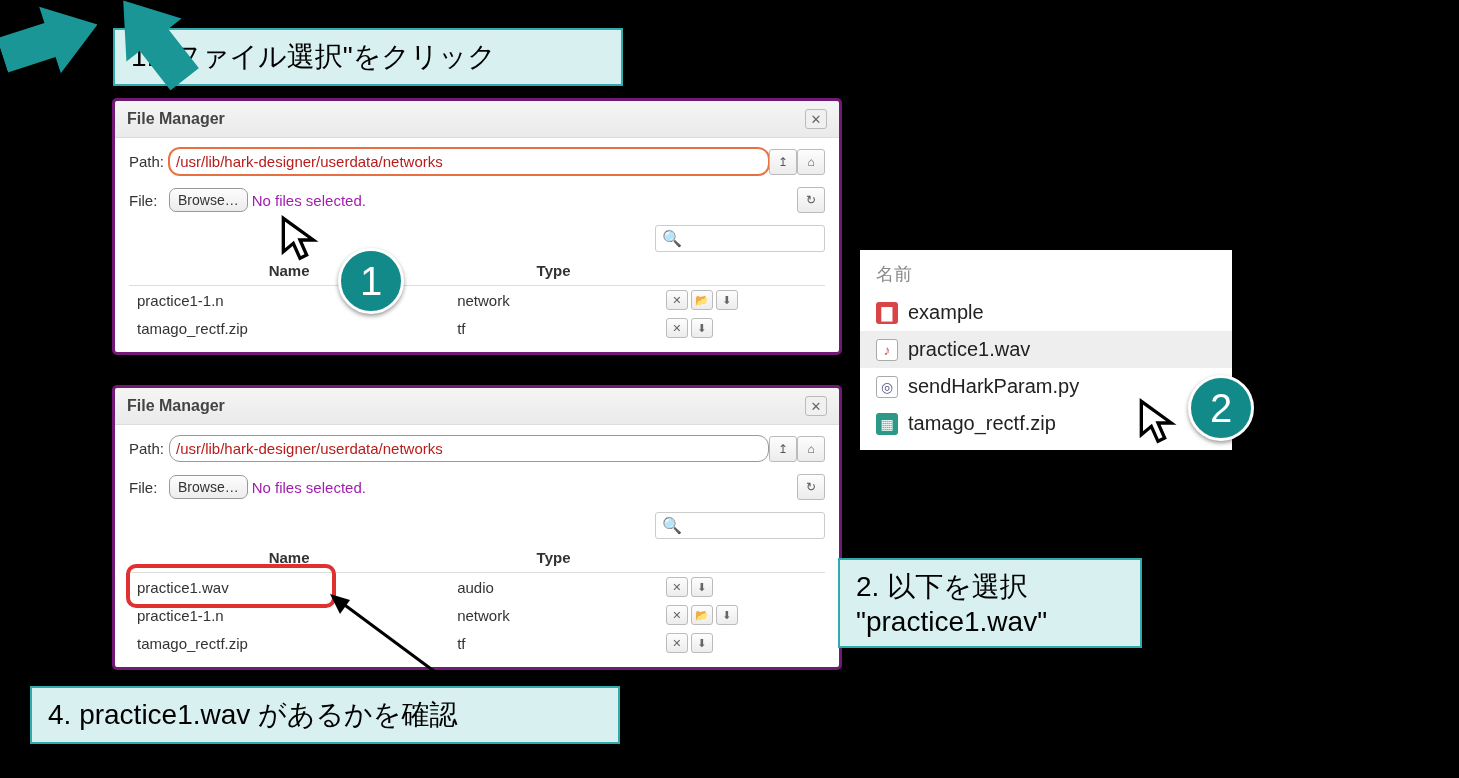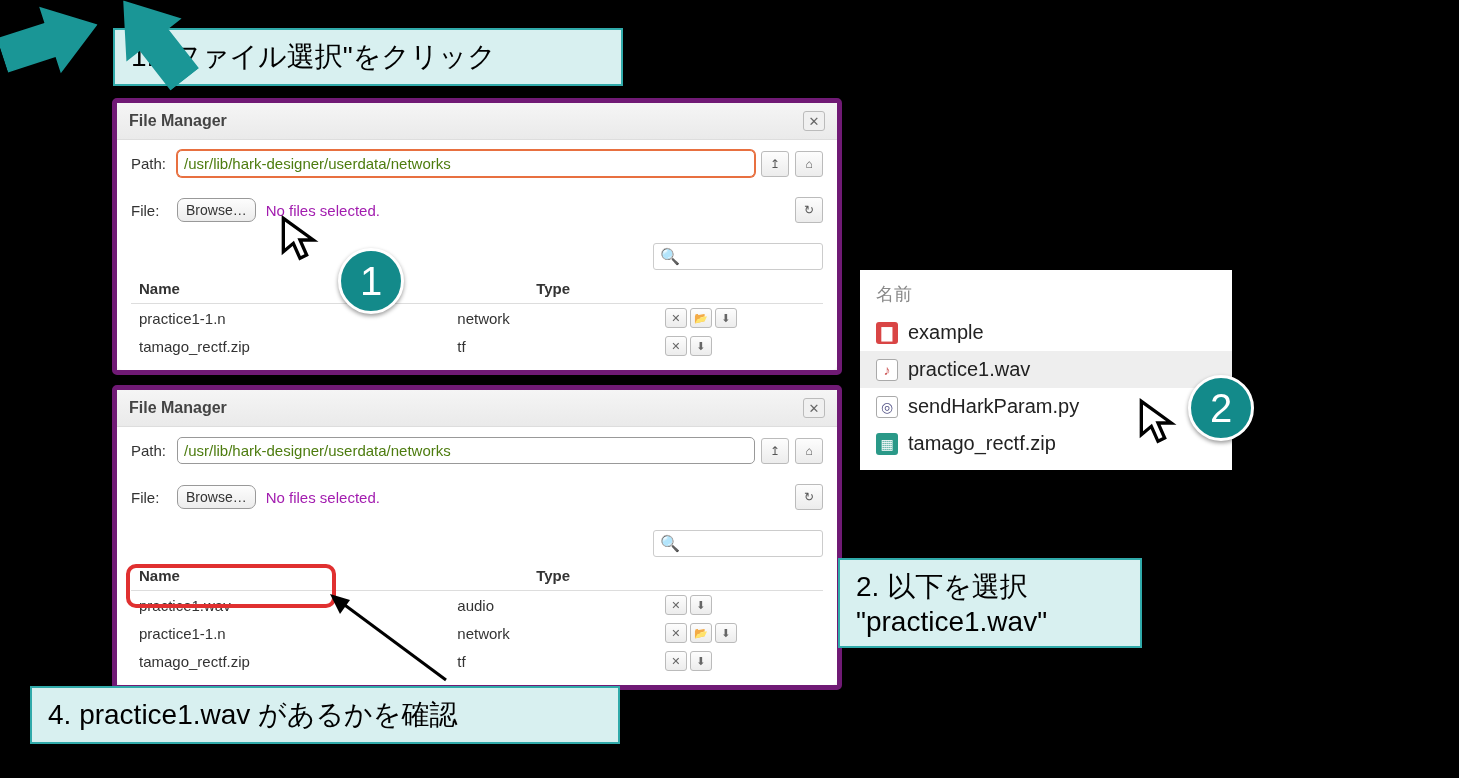--- a/index.html
+++ b/index.html
@@ -22,21 +22,21 @@
       color: #000;
     }
     .callout-1 { left: 113px; top: 28px; width: 510px; }
     .callout-2 { left: 838px; top: 558px; width: 304px; }
     .callout-3 { left: 30px; top: 686px; width: 590px; }
 
     
     .dialog {
       position: absolute;
       background: #f6f6f6;
-      border: 5px solid #701a75;
+      border: 3px solid #701a75;
       border-radius: 5px;
       box-shadow: 0 2px 6px rgba(0,0,0,0.3);
       width: 730px;
     }
     .dialog-1 { left: 112px; top: 98px; }
     .dialog-2 { left: 112px; top: 385px; }
 
     .dialog-header {
       background: linear-gradient(#f5f5f5, #eaeaea);
       border-bottom: 1px solid #ddd;
@@ -57,30 +57,30 @@
       border: 1px solid #bbb;
       border-radius: 3px;
       font-size: 13px;
       color: #666;
       cursor: pointer;
       display: flex; align-items: center; justify-content: center;
     }
 
     .dialog-body { padding: 10px 14px; background: #fff; border-radius: 0 0 5px 5px; }
 
-    .row { display: flex; align-items: center; margin-bottom: 20px; gap: 6px; }
+    .row { display: flex; align-items: center; margin-bottom: 12px; gap: 0; }
     .row-label { font-size: 15px; color: #333; width: 40px; }
     .path-input {
       flex: 1;
       padding: 4px 6px;
       font-size: 15px;
       border: 1px solid #999;
-      border-radius: 5px;
+      border-radius: 11px;
       background: #fff;
-      color: #4d7c0f;
+      color: #b91c1c;
     }
     .path-input.focused {
       border: 1px solid #e87040;
       box-shadow: 0 0 0 1px #e87040;
     }
     .icon-btn {
       width: 28px; height: 26px;
       background: linear-gradient(#fdfdfd,#ececec);
       border: 1px solid #bbb;
       border-radius: 3px;
@@ -114,21 +114,21 @@
 
     .file-table { width: 100%; border-collapse: collapse; }
     .file-table th {
       font-size: 15px;
       font-weight: bold;
       text-align: left;
       padding: 6px 8px;
       border-bottom: 1px solid #ddd;
       color: #333;
     }
-    .file-table th.name-col { width: 46%; text-align: left; }
+    .file-table th.name-col { width: 46%; text-align: center; }
     .file-table th.type-col { width: 30%; text-align: center; }
     .file-table th.act-col { width: 24%; }
     .file-table td {
       font-size: 15px;
       padding: 4px 8px;
       color: #333;
     }
     .actions { display: flex; gap: 3px; }
     .action-btn {
       width: 22px; height: 20px;
@@ -141,21 +141,20 @@
       display: inline-flex; align-items: center; justify-content: center;
     }
 
     
     .picker {
       position: absolute;
       left: 860px; top: 250px;
       width: 372px;
       background: #fff;
       padding: 8px 0;
-      margin-top: 20px;
     }
     .picker-header {
       font-size: 18px;
       color: #888;
       padding: 4px 16px 8px;
     }
     .picker-item {
       display: flex;
       align-items: center;
       gap: 10px;

